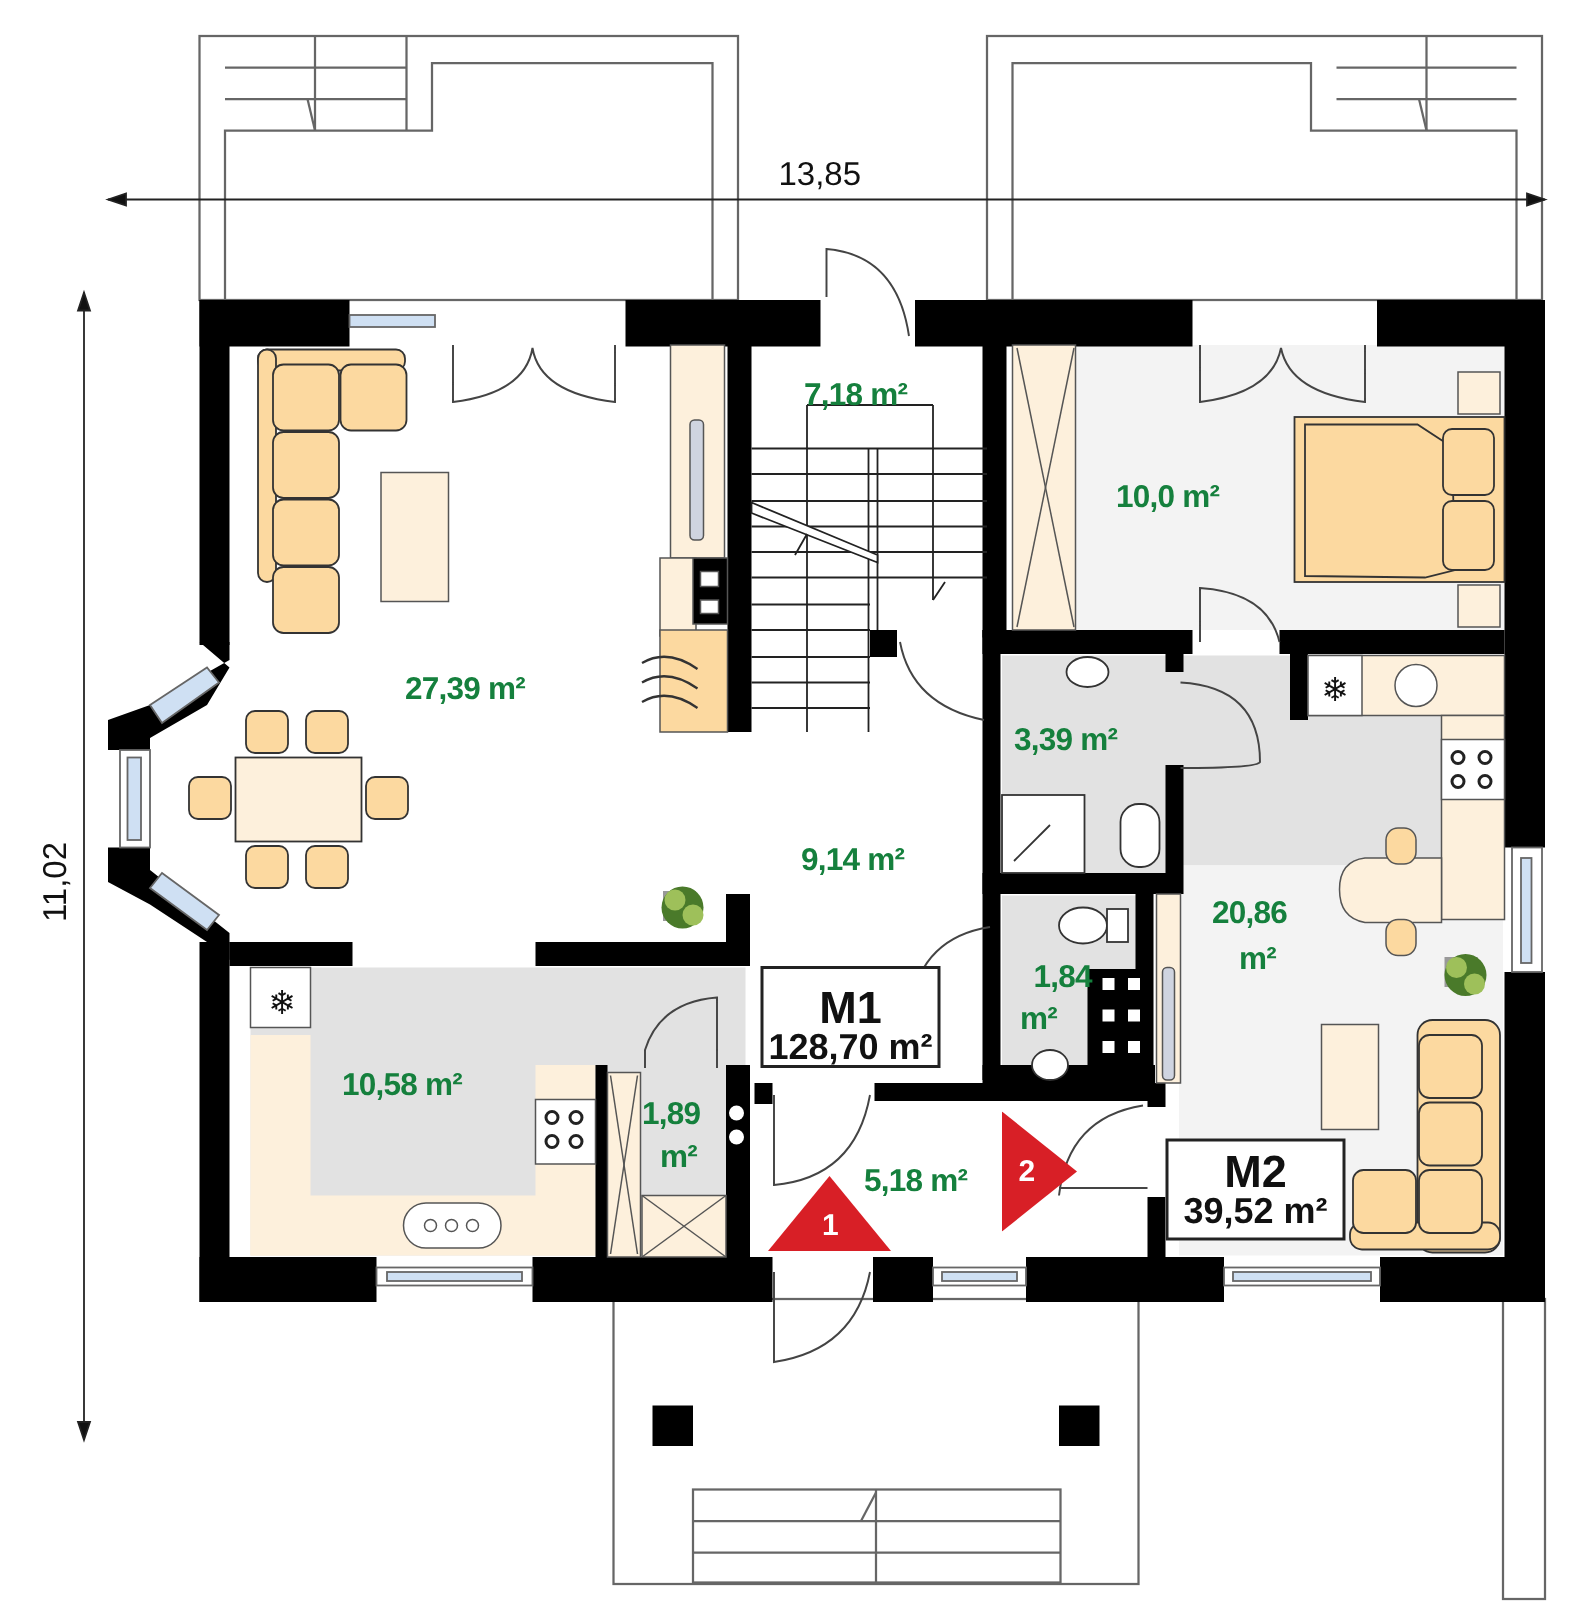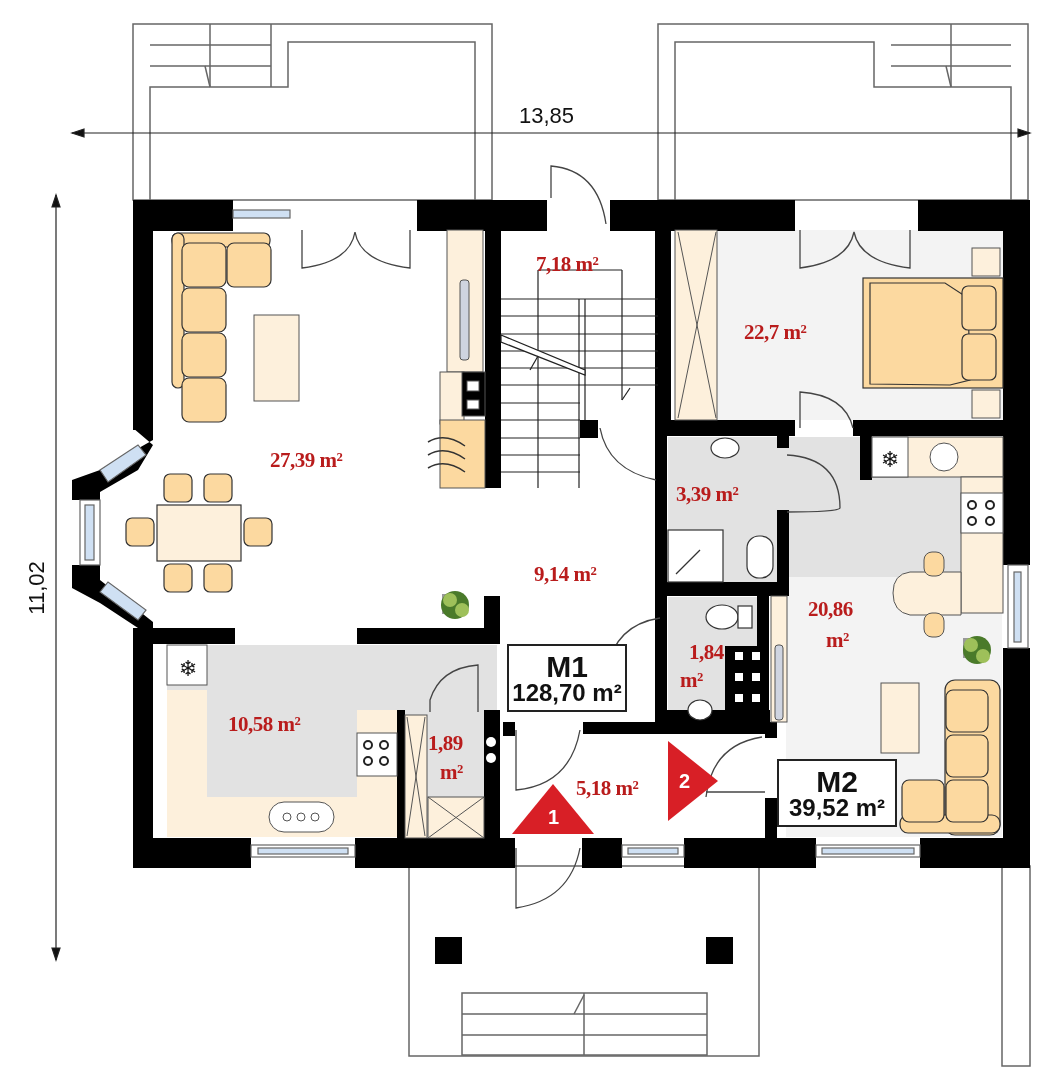--- a/index.html
+++ b/index.html
@@ -1,18 +1,18 @@
 <!DOCTYPE html>
 <html><head>
 <meta charset="utf-8">
 <style>
   html,body{margin:0;padding:0;background:#ffffff;}
   body{width:1058px;height:1080px;position:relative;overflow:hidden;font-family:"Liberation Sans","DejaVu Sans",sans-serif;}
   #plan{position:absolute;left:0;top:0;width:1058px;height:1080px;}
-  .lbl{position:absolute;font-family:Liberation Serif, serif;font-weight:bold;color:#b91c1c;white-space:nowrap;letter-spacing:-0.5px;}
+  .lbl{position:absolute;font-family:Liberation Sans, sans-serif;font-weight:bold;color:#15803d;white-space:nowrap;letter-spacing:-0.5px;}
   .room-area{font-size:21px;}
   .dim{position:absolute;font-family:"Liberation Sans",sans-serif;font-size:22px;color:#111;}
   .dim-v{transform:rotate(-90deg);transform-origin:center;}
   .unit-box{position:absolute;background:#fff;border:2px solid #222;display:flex;flex-direction:column;align-items:center;justify-content:center;font-family:"Liberation Sans",sans-serif;font-weight:bold;color:#111;}
   .unit-box .code{font-size:30px;line-height:30px;}
   .unit-box .area{font-size:24px;line-height:22px;}
   .entry{position:absolute;}
   .entry span{position:absolute;color:#fff;font-family:"Liberation Sans",sans-serif;font-weight:bold;font-size:20px;}
 </style>
 </head>
@@ -312,34 +312,34 @@
   </g>
 </svg>
 
 
 <div class="dim" style="left:519px;top:103px;">13,85</div>
 <div class="dim dim-v" style="left:10px;top:575px;">11,02</div>
 
 
 <div class="lbl room-area" style="left:270px;top:448px;">27,39 m²</div>
 <div class="lbl room-area" style="left:536px;top:252px;">7,18 m²</div>
-<div class="lbl room-area" style="left:744px;top:320px;">22,7 m²</div>
+<div class="lbl room-area" style="left:744px;top:320px;">10,0 m²</div>
 <div class="lbl room-area" style="left:676px;top:482px;">3,39 m²</div>
 <div class="lbl room-area" style="left:534px;top:562px;">9,14 m²</div>
 <div class="lbl room-area" style="left:808px;top:597px;">20,86</div>
 <div class="lbl room-area" style="left:826px;top:628px;">m²</div>
 <div class="lbl room-area" style="left:689px;top:640px;">1,84</div>
 <div class="lbl room-area" style="left:680px;top:668px;">m²</div>
 <div class="lbl room-area" style="left:228px;top:712px;text-align:center;">10,58 m²</div>
 <div class="lbl room-area" style="left:428px;top:731px;">1,89</div>
 <div class="lbl room-area" style="left:440px;top:760px;">m²</div>
 <div class="lbl room-area" style="left:576px;top:776px;">5,18 m²</div>
 
 
-<div class="unit-box" style="left:507px;top:644px;width:116px;height:64px;">
+<div class="unit-box" style="left:507px;top:644px;width:116px;height:64px;justify-content:flex-end;">
   <div class="code">M1</div>
   <div class="area">128,70 m²</div>
 </div>
 <div class="unit-box" style="left:777px;top:759px;width:116px;height:64px;text-align:center;">
   <div class="code">M2</div>
   <div class="area">39,52 m²</div>
 </div>
 
 
 <div class="entry" style="left:512px;top:784px;width:82px;height:50px;">

